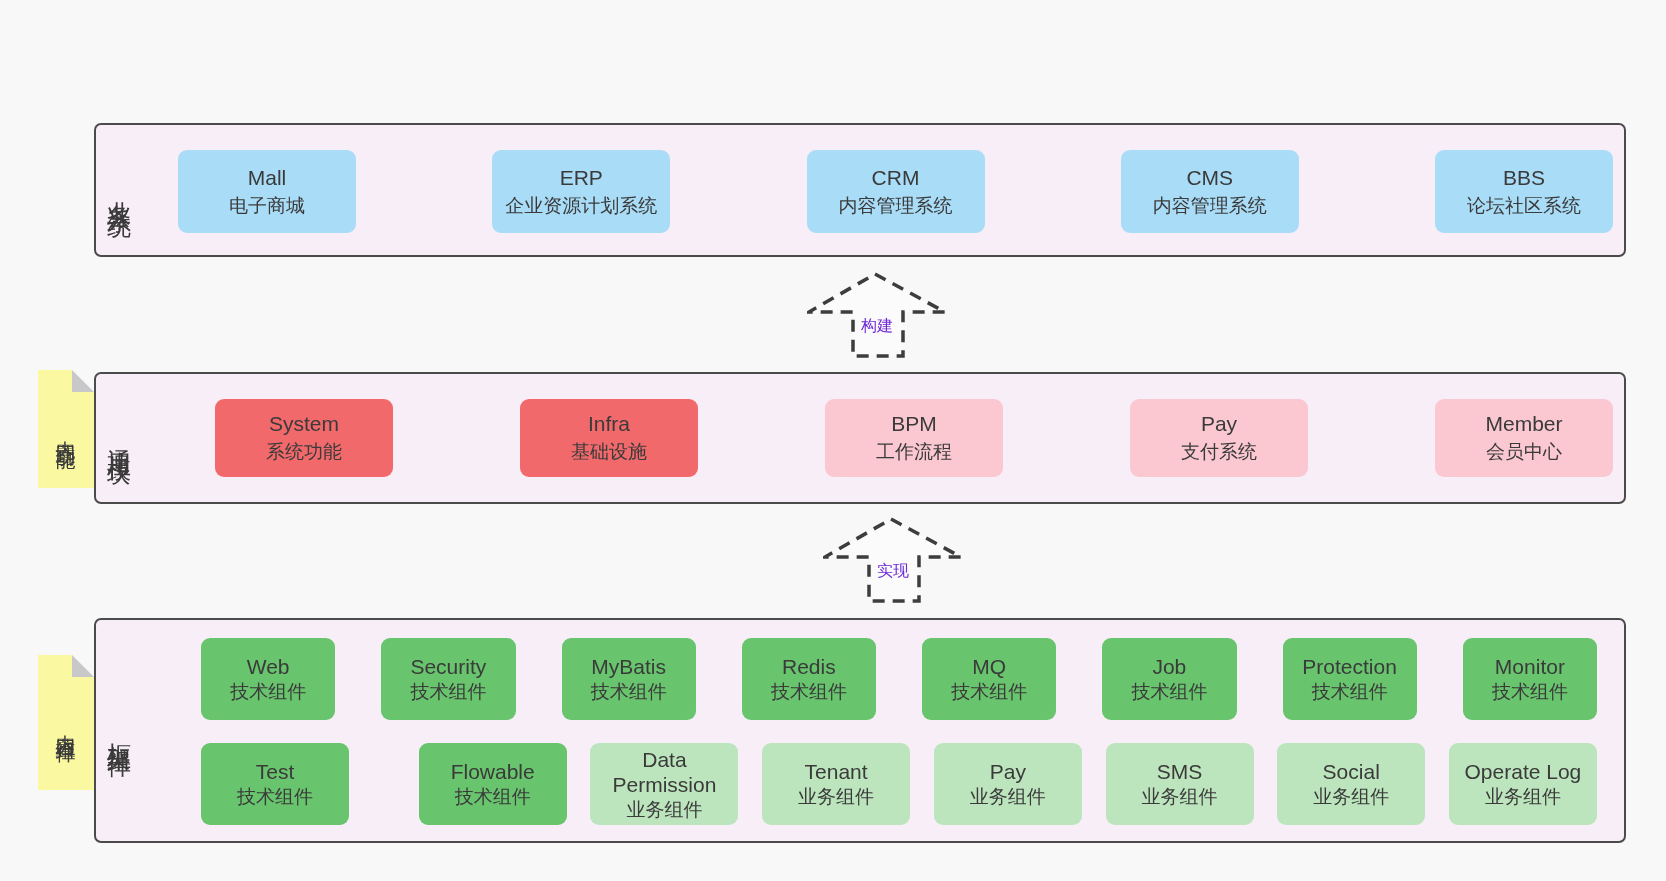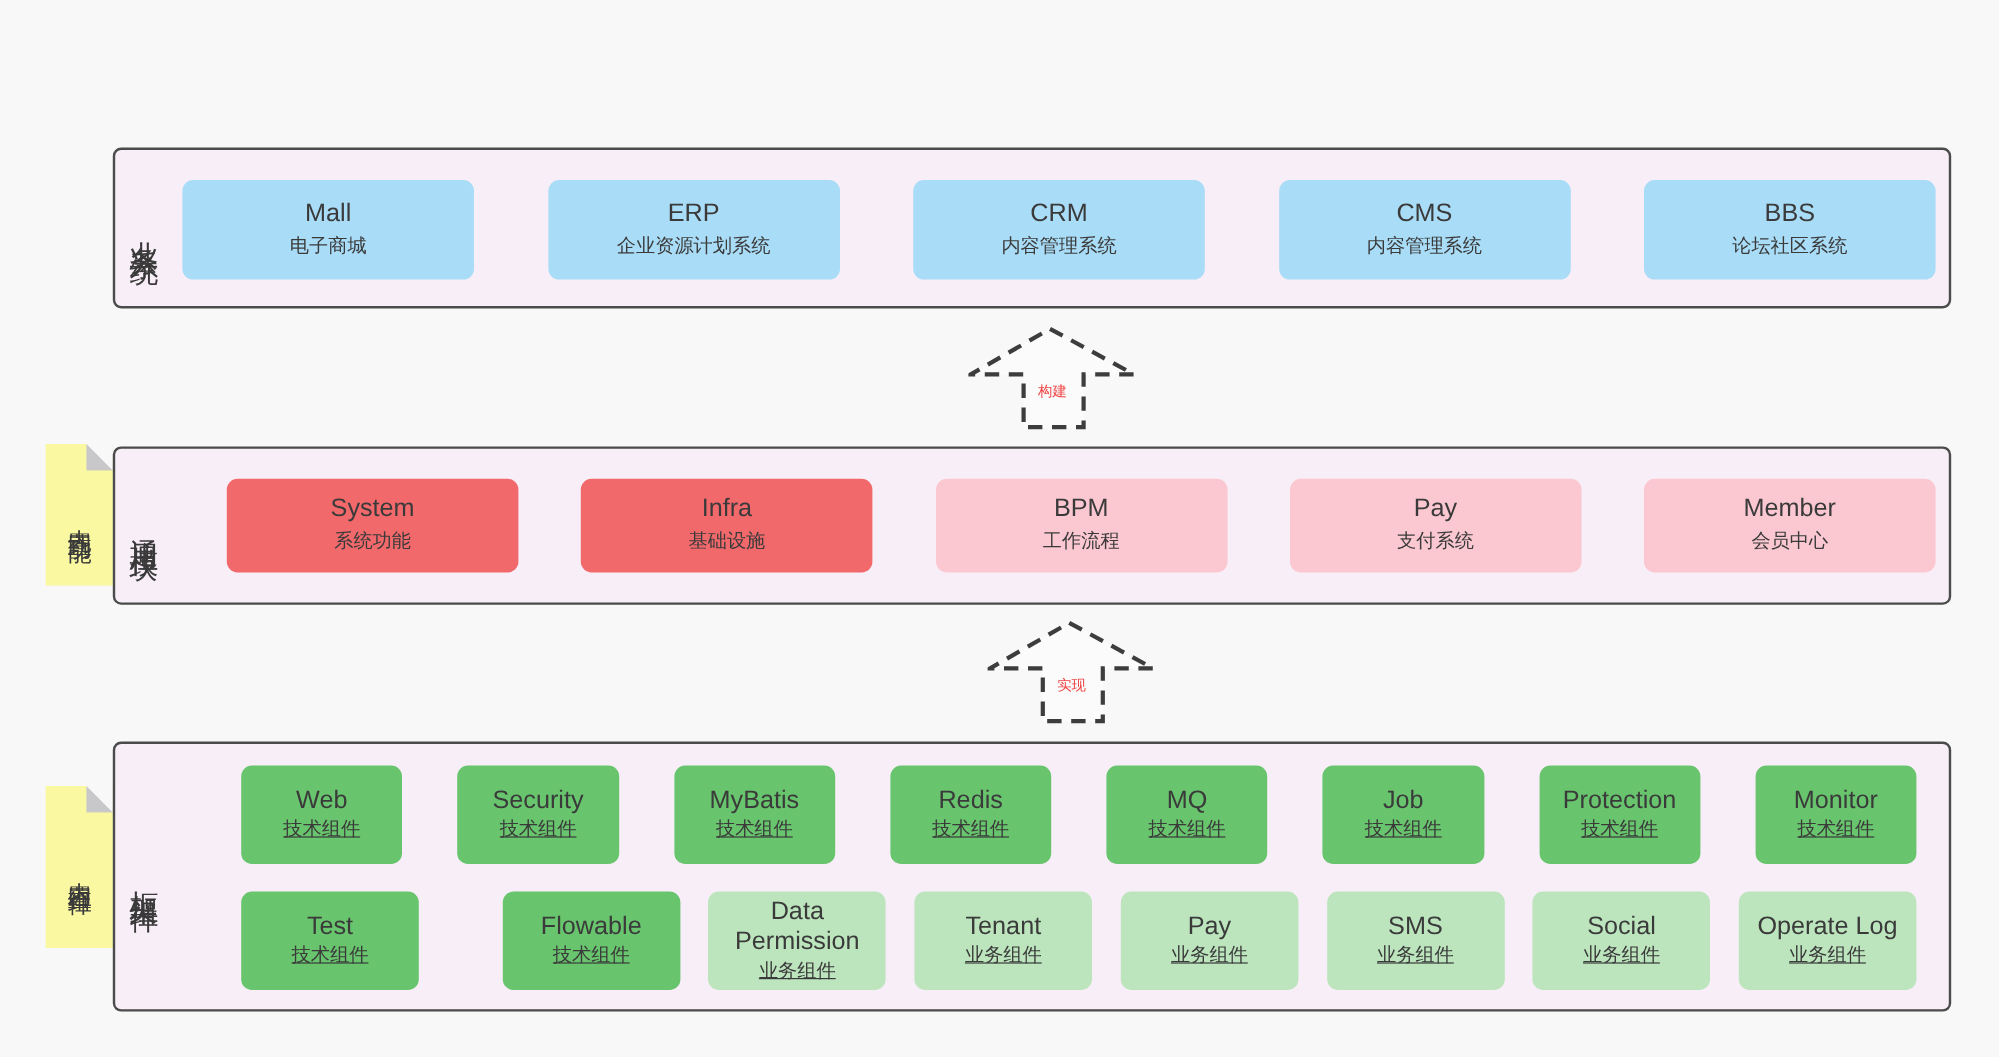--- a/index.html
+++ b/index.html
@@ -59,27 +59,27 @@
   .node {
     border-radius: 9px;
     display: flex;
     flex-direction: column;
     align-items: center;
     justify-content: center;
     text-align: center;
     box-sizing: border-box;
     padding: 2px 4px;
   }
-  .row-business .node, .row-modules .node { width: 243px; }
+  .row-business .node, .row-modules .node { width: 178px; margin-left: 26px; }
   .row-comp-1 .node, .row-comp-2 .node    { width: 148px; }
 
   .node-name { font-size: 21px; line-height: 28px; }
-  .node-desc { font-size: 16px; line-height: 28px; }
+  .node-desc { font-size: 19px; line-height: 28px; }
   .row-comp-1 .node-name, .row-comp-2 .node-name { line-height: 25px; }
-  .row-comp-1 .node-desc, .row-comp-2 .node-desc { line-height: 25px; text-decoration: underline; }
+  .row-comp-1 .node-desc, .row-comp-2 .node-desc { line-height: 25px; }
 
   .blue       { background: #a9dcf7; }
   .red        { background: #f2696c; }
   .pink       { background: #fbc8d2; }
   .green      { background: #68c46d; margin-left: 46px; }
   .lightgreen { background: #bce5bd; }
 
   
   .sticky-note {
     position: absolute;
@@ -119,26 +119,26 @@
     z-index: 0;
   }
   .arrow-build     { left: 807px; top: 271px; }
   .arrow-implement { left: 823px; top: 516px; }
   .arrow svg { display: block; width: 100%; height: 100%; }
   .arrow-label {
     position: absolute;
     left: 50%;
     top: 44px;
     transform: translateX(-50%);
-    font-size: 12px;
+    font-size: 16px;
     line-height: 22px;
     background: #fbfbfb;
     padding: 0 2px;
     white-space: nowrap;
-    color: #ef4444;
+    color: #6d28d9;
   }
 </style>
 </head>
 <body>
 
 <div id="canvas">
 
   <div class="band band-business">
     <div class="band-label">业务系统</div>
     <div class="box-row row-business">

